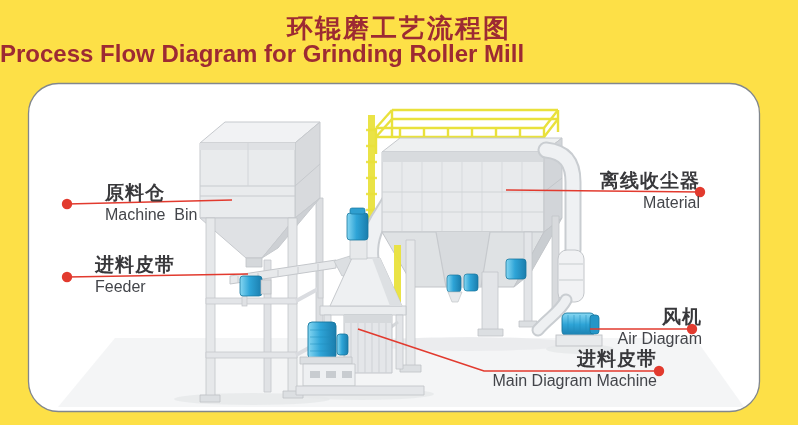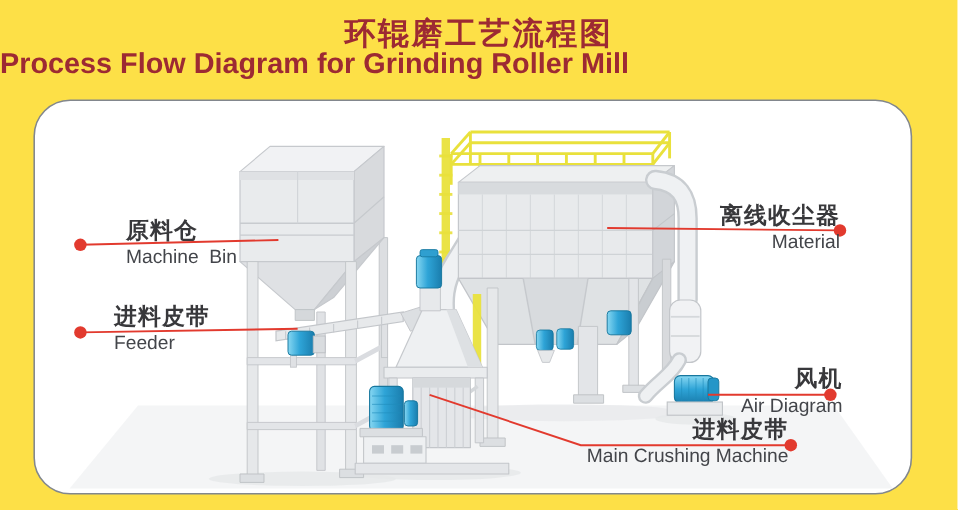--- a/index.html
+++ b/index.html
@@ -279,16 +279,16 @@
     <div class="en">Material</div>
   </div>
 
   <div class="label lbl-right lbl-blower">
     <div class="zh">风机</div>
     <div class="en">Air Diagram</div>
   </div>
 
   <div class="label lbl-right lbl-crusher">
     <div class="zh">进料皮带</div>
-    <div class="en">Main Crushing Machine</div>
+    <div class="en">Main Diagram Machine</div>
   </div>
 
 </div>
 
 </body></html>

